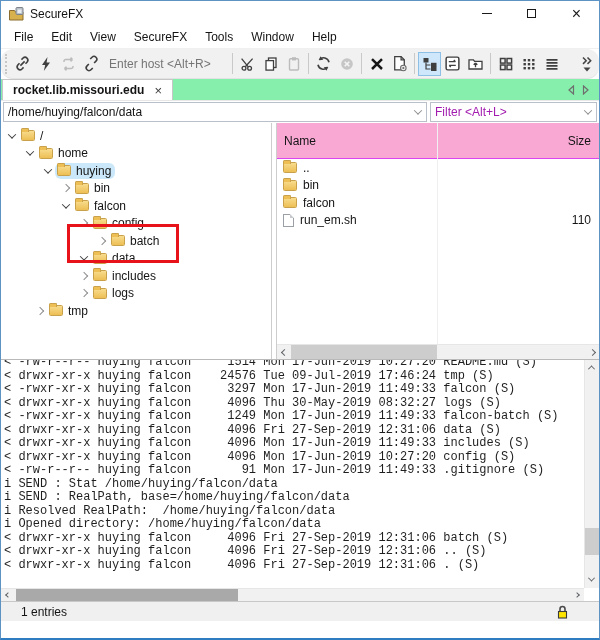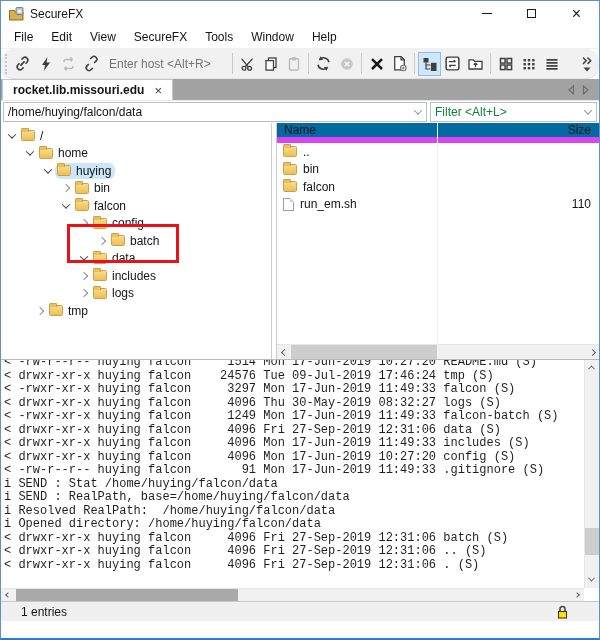--- a/index.html
+++ b/index.html
@@ -24,32 +24,32 @@
   .menu-item{padding:0 9px;}
   
   .toolbar{height:30px;flex:0 0 auto;display:flex;align-items:center;background:#f1f1f1;border-bottom:1px solid #e2e2e2;padding:0 2px;border-radius:12px;}
   .grip{height:20px;border-left:2px dotted #c6c6c6;margin:0 4px 0 2px;}
   .tb{width:23px;height:24px;display:flex;align-items:center;justify-content:center;border:1px solid transparent;flex:0 0 auto;}
   .tb.active{background:#cfe7fb;border-color:#8ec0e6;}
   .sep{width:1px;height:21px;background:#c9c9c9;margin:0 3px;flex:0 0 auto;}
   .host-input{width:118px;border:none;background:transparent;font-family:"Liberation Sans",sans-serif;font-size:12px;color:#8e8e8e;margin:0 4px;outline:none;}
   .overflow{margin-left:auto;display:flex;flex-direction:column;align-items:center;padding-right:3px;}
   
-  .tabbar{height:22px;flex:0 0 auto;background:#a3a3a3;display:flex;align-items:stretch;border-bottom:1px solid #e7e7e7;}
+  .tabbar{height:22px;flex:0 0 auto;background:#86efac;display:flex;align-items:stretch;border-bottom:1px solid #e7e7e7;}
   .tab{background:#fff;border:1px solid #c6c6c6;border-bottom:none;display:flex;align-items:center;padding:0 10px;font-weight:bold;gap:10px;margin-left:1px;}
   .tab-close{font-weight:normal;color:#3c3c3c;font-size:13px;line-height:1;}
   .tab-arrows{margin-left:auto;display:flex;gap:7px;align-items:center;padding:0 9px;}
   
   .addressbar{height:22px;flex:0 0 auto;display:flex;align-items:center;gap:3px;padding:0 2px;background:#fff;}
   .combo{height:20px;border:1px solid #b9c0ca;display:flex;align-items:center;background:#fff;}
   .combo .val{padding-left:4px;flex:1;white-space:nowrap;overflow:hidden;}
   .combo .dd{width:16px;display:flex;align-items:center;justify-content:center;}
   .address{flex:1;}
   .filter{width:167px;}
-  .filter .val{color:#15803d;}
+  .filter .val{color:#a21caf;}
   .chev{width:6px;height:6px;display:inline-block;border-right:1.4px solid #8f8f8f;border-bottom:1.4px solid #8f8f8f;}
   .chev.down{transform:rotate(45deg) translate(-1px,-1px);}
   .chev.right{transform:rotate(-45deg);}
   .chev.left{transform:rotate(135deg);}
   .chev.up{transform:rotate(-135deg) translate(-1px,-1px);}
   .chev.dark{border-color:#3f3f3f;border-width:1.6px;}
   
   .panels{height:236px;flex:0 0 auto;display:flex;background:#fff;}
   .treepanel{width:271px;border-right:1px solid #cdcdcd;position:relative;padding-top:4px;overflow:hidden;}
   .panelgap{width:4px;}
@@ -57,21 +57,21 @@
   .trow{height:17.5px;display:flex;align-items:center;}
   .chevbox{width:14px;display:flex;justify-content:center;flex:0 0 auto;}
   .rowc{display:flex;align-items:center;gap:5px;padding:1px 4px 1px 2px;border-radius:0;}
   .trow.selected .rowc{background:var(--sel,#cbe8fa);border-radius:6px;}
   .annotation{position:absolute;left:66px;top:101px;width:112px;height:39px;border:3px solid var(--ann,#e8131a);z-index:5;}
   .folder{width:14px;height:11px;position:relative;background:linear-gradient(#f8dc8d,#edbf55);border:1px solid #c9a14a;border-radius:1.5px;flex:0 0 auto;}
   .folder::before{content:"";position:absolute;top:-3px;left:-1px;width:6px;height:3px;background:#edbf55;border:1px solid #c9a14a;border-bottom:none;border-radius:1.5px 1.5px 0 0;}
   .fileicon{width:11px;height:13px;background:#fff;border:1px solid #9aa0a6;position:relative;flex:0 0 auto;}
   .fileicon::after{content:"";position:absolute;top:-1px;right:-1px;border-style:solid;border-width:0 4px 4px 0;border-color:transparent #fdfdfd #c6c9cc transparent;}
   
-  .flheader{height:20px;flex:0 0 auto;display:flex;align-items:center;border-bottom:6px solid #d946ef;background:#0369a1;}
+  .flheader{height:36px;flex:0 0 auto;display:flex;align-items:center;border-bottom:1px solid #d946ef;background:#f9a8d4;}
   .h-name{padding-left:7px;flex:1;}
   .h-size{width:162px;text-align:right;padding-right:8px;}
   .coldiv{position:absolute;left:160px;top:0;bottom:15px;width:1px;background:#eef0f2;}
   .flrow{height:17.5px;display:flex;align-items:center;position:relative;z-index:1;}
   .fl-name{display:flex;align-items:center;gap:6px;padding-left:6px;flex:1;}
   .fl-size{width:162px;text-align:right;padding-right:8px;}
   .hscroll{margin-top:auto;height:15px;background:#f1f1f1;border-top:1px solid #e6e6e6;display:flex;align-items:center;position:relative;z-index:2;}
   .sb-arrow{width:14px;display:flex;align-items:center;justify-content:center;}
   .sb-arrow .chev{width:5px;height:5px;border-color:#5f6367;}
   .fl-thumb{height:100%;background:#cdcdcd;width:146px;}

